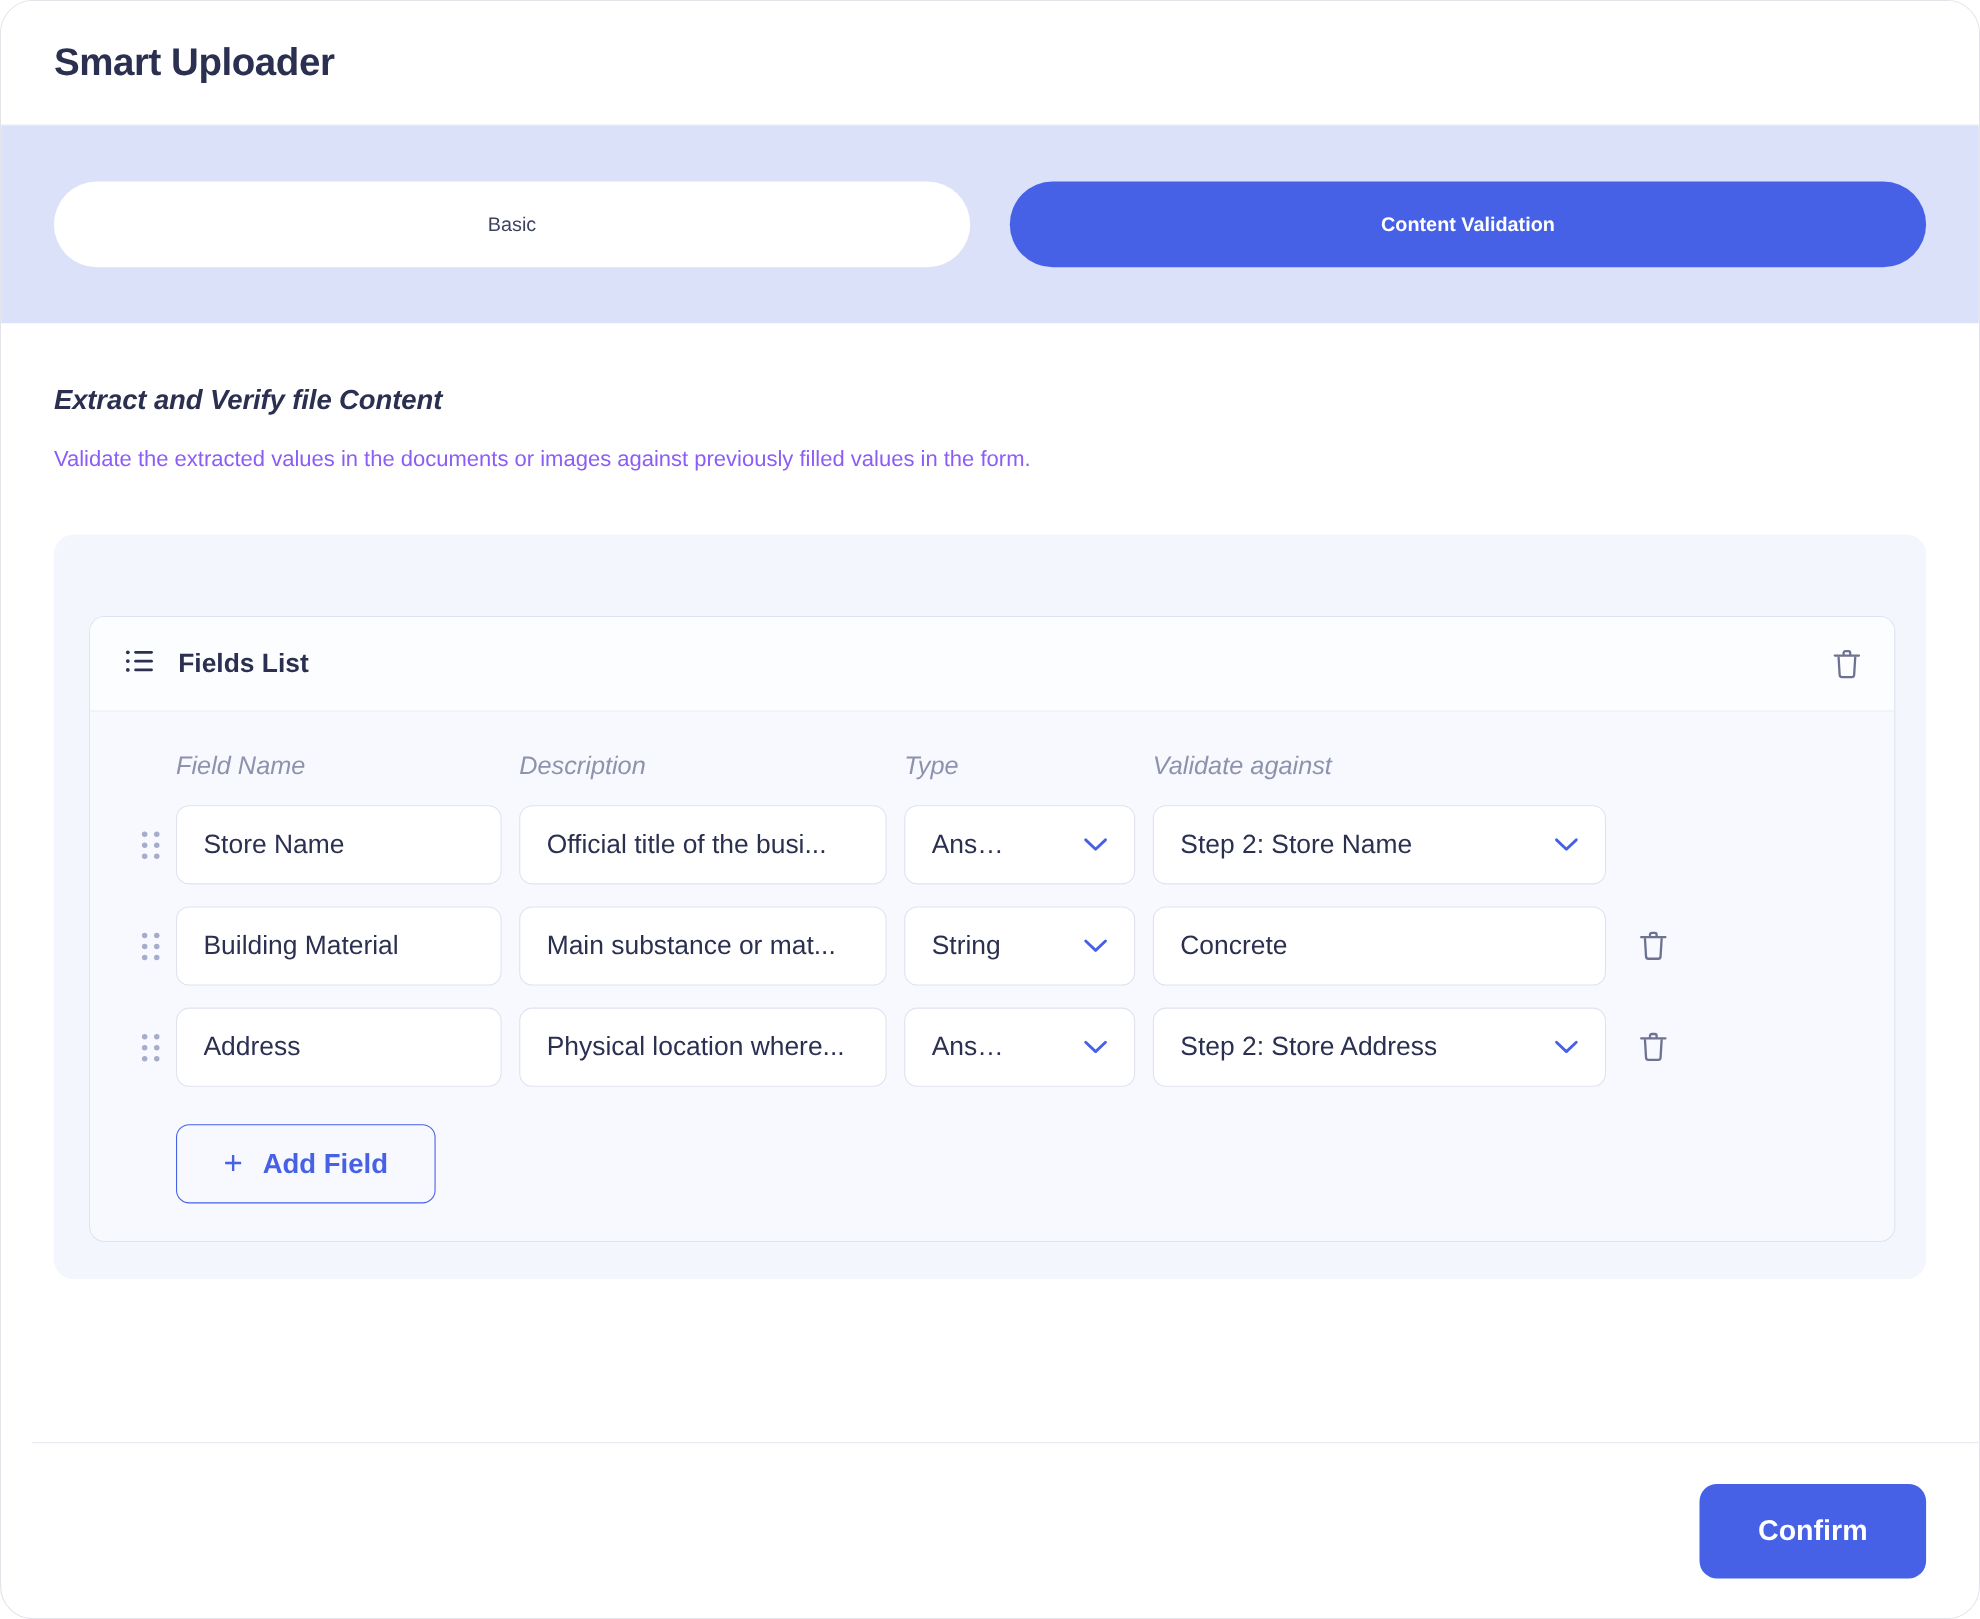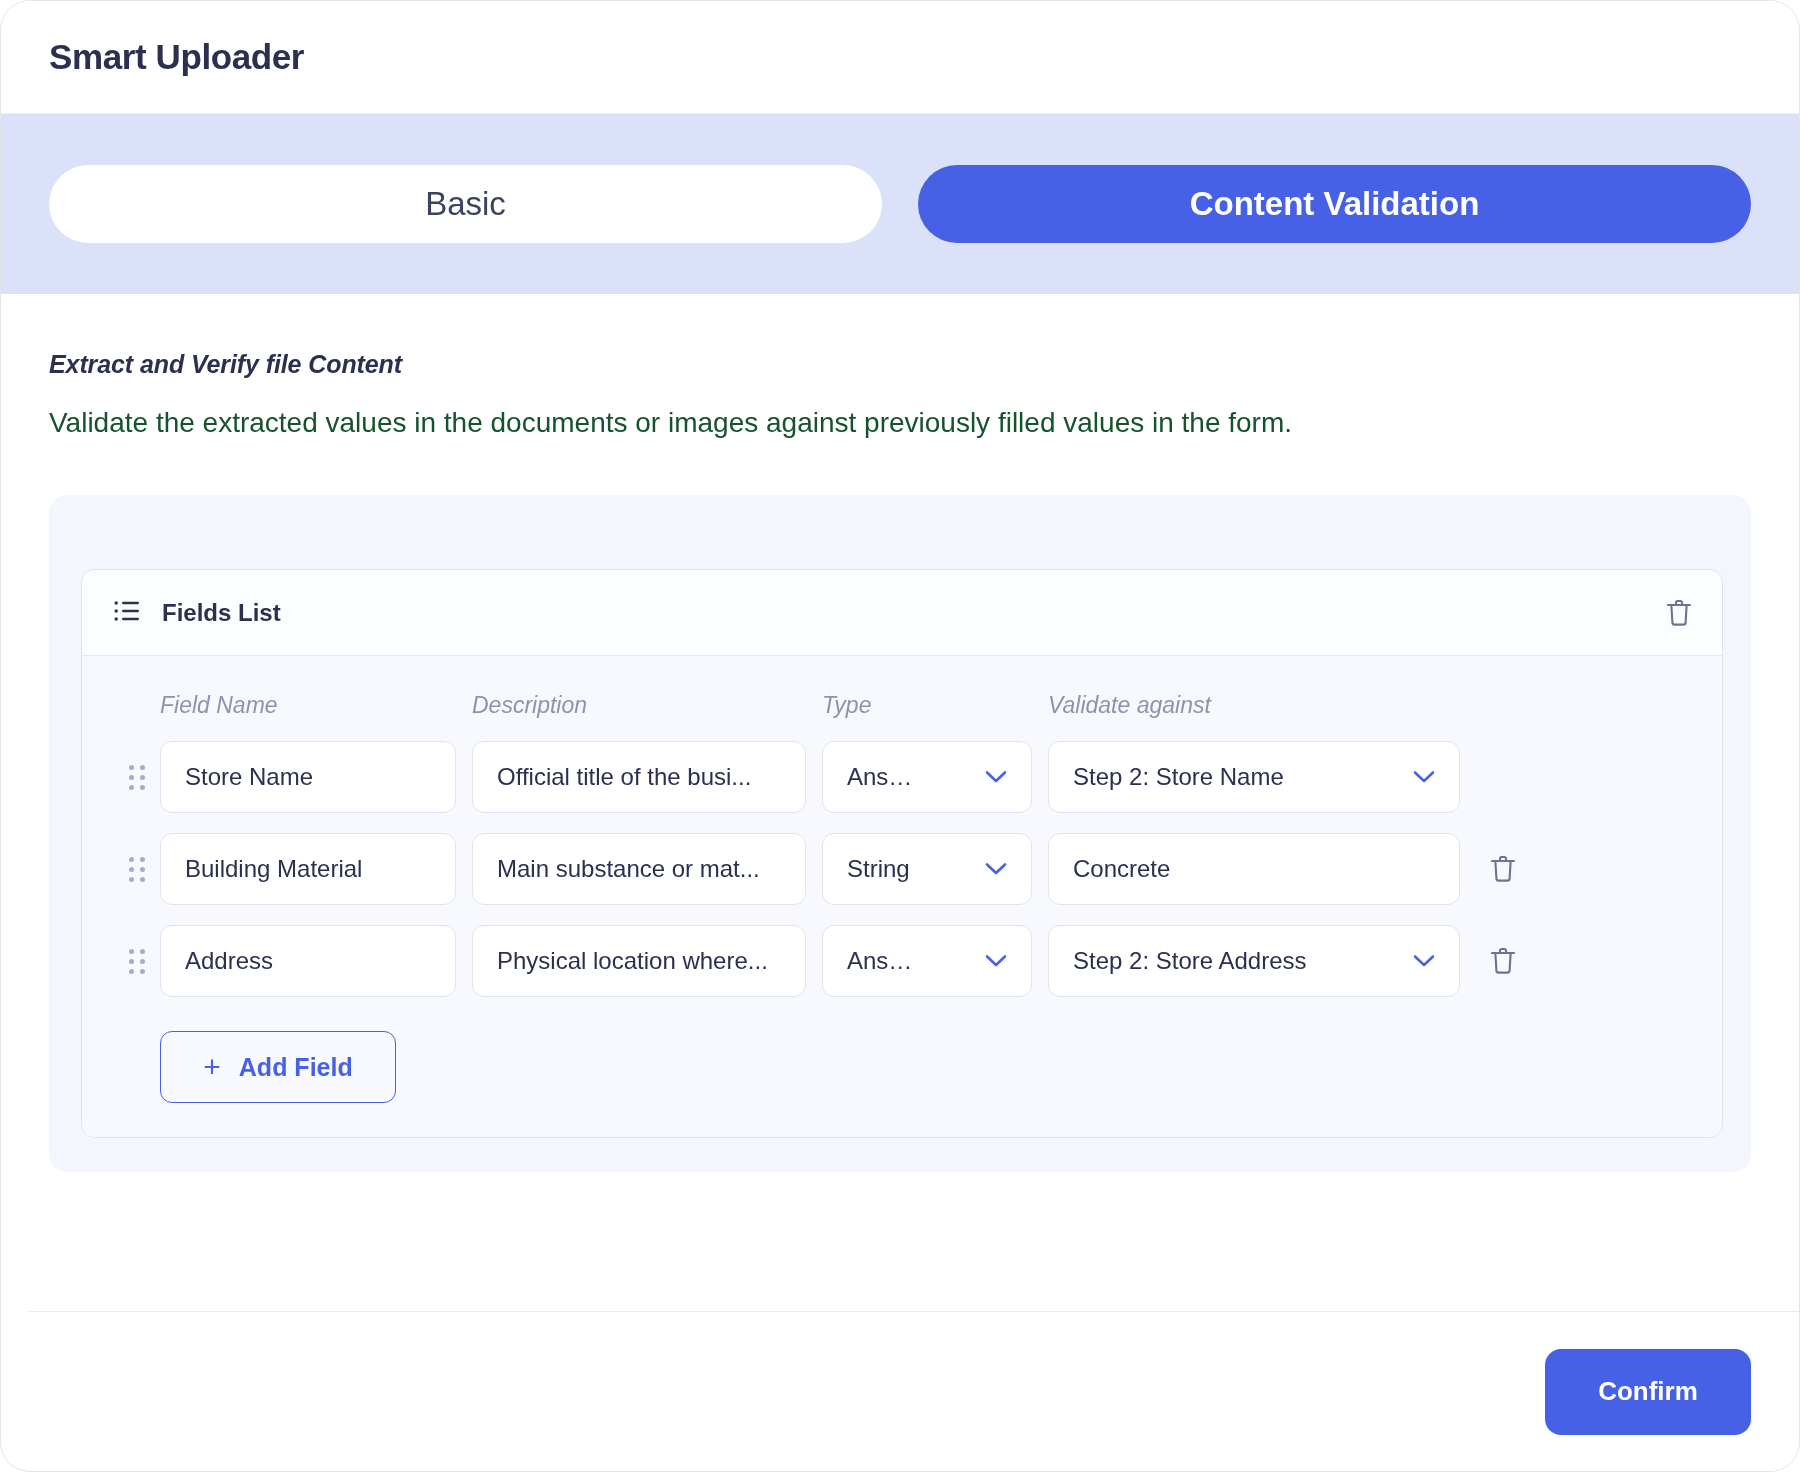--- a/index.html
+++ b/index.html
@@ -48,21 +48,21 @@
     gap: 36px;
     padding: 0 48px;
   }
   .tab {
     flex: 1 1 0;
     height: 78px;
     border-radius: 42px;
     display: flex;
     align-items: center;
     justify-content: center;
-    font-size: 33px;
+    font-size: 18px;
     cursor: pointer;
     border: none;
     font-family: inherit;
   }
   .tab.inactive {
     background: #ffffff;
     color: #3d4260;
     font-weight: 400;
   }
   .tab.active {
@@ -80,22 +80,22 @@
   }
   .section-title {
     font-size: 25px;
     font-weight: 700;
     color: #2b3051;
     letter-spacing: -0.1px;
     font-style: italic;
   }
   .section-sub {
     margin-top: 28px;
-    font-size: 28px;
-    color: #14532d;
+    font-size: 20px;
+    color: #8b5cf6;
     font-weight: 400;
   }
 
   
   .panel {
     margin-top: 56px;
     background: #f3f6fd;
     border-radius: 18px;
     padding: 38px 28px 34px 32px;
   }

